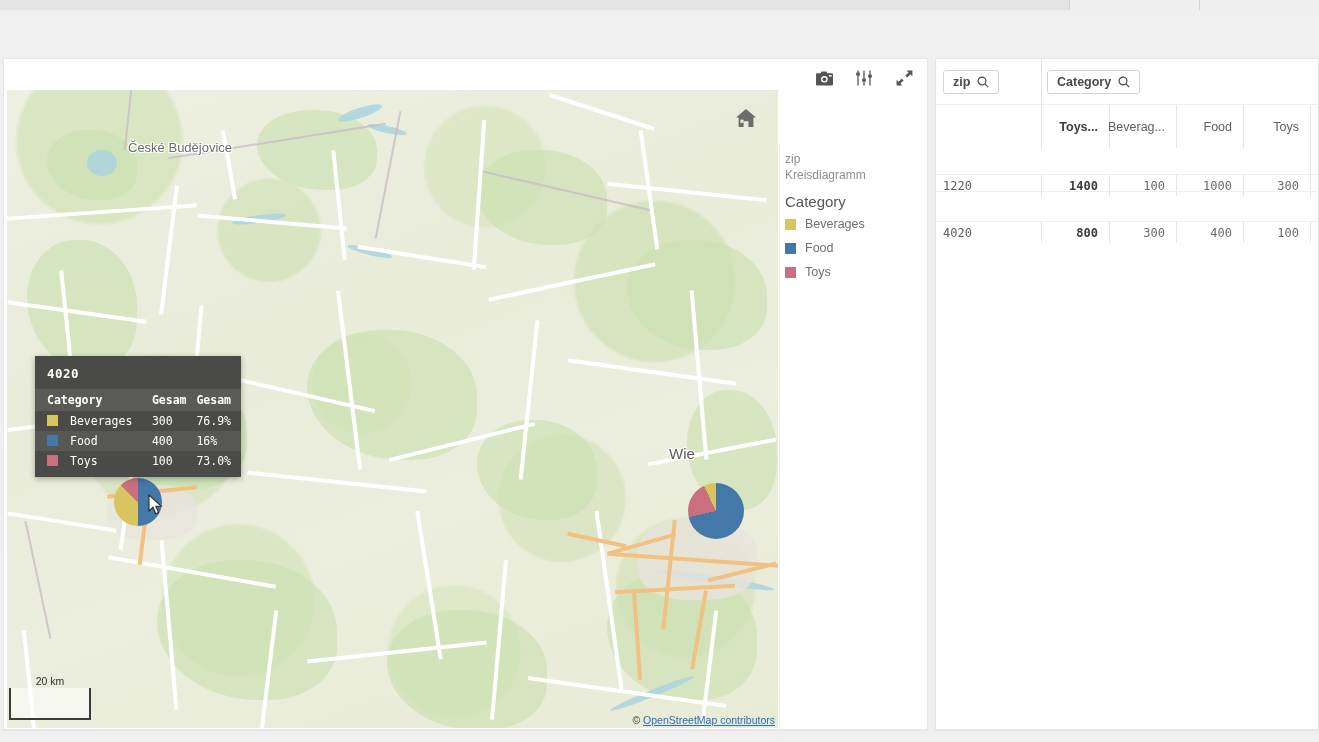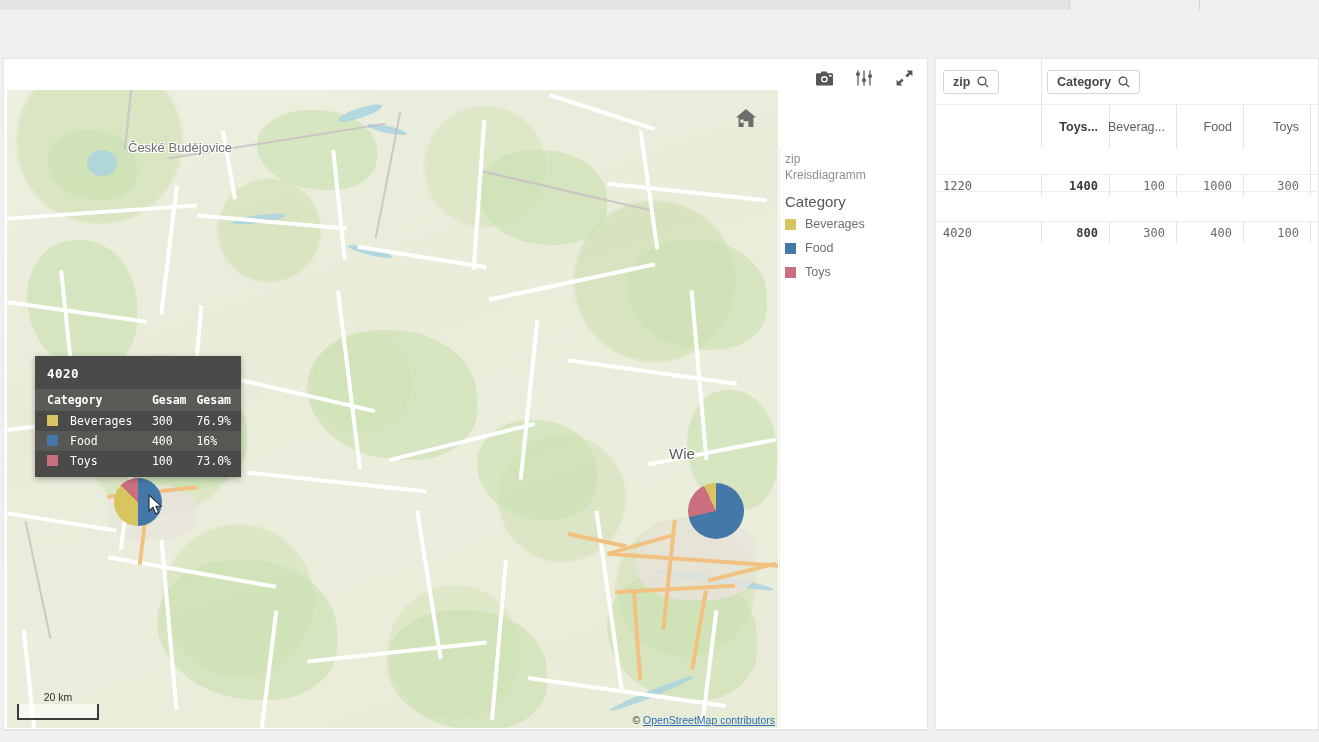--- a/index.html
+++ b/index.html
@@ -74,21 +74,21 @@
                   0 0 3px #fff;
     white-space:nowrap;
   }
 
   .home-btn {
     position:absolute; right:20px; top:16px; width:24px; height:24px;
     display:flex; align-items:center; justify-content:center; cursor:pointer;
   }
 
   .scalebar {
-    position:absolute; left:10px; bottom:8px; width:82px; height:16px;
+    position:absolute; left:2px; bottom:8px; width:82px; height:32px;
     border:2px solid #3b3b3b; border-top:none; background:rgba(255,255,255,.55);
   }
   .scalebar span {
     position:absolute; left:0; right:0; top:-13px; text-align:center;
     font-size:10.5px; color:#2f2f2f; font-family:"Liberation Sans", sans-serif;
   }
   .attrib {
     position:absolute; right:3px; bottom:2px; font-size:10.5px; color:#3a3a3a;
   }
   .attrib a { color:#2b6fb5; text-decoration:underline; }

